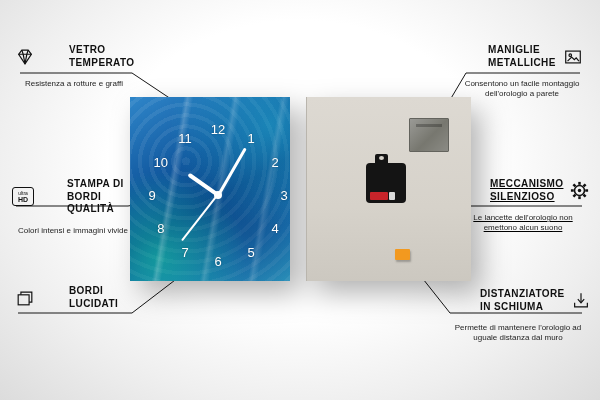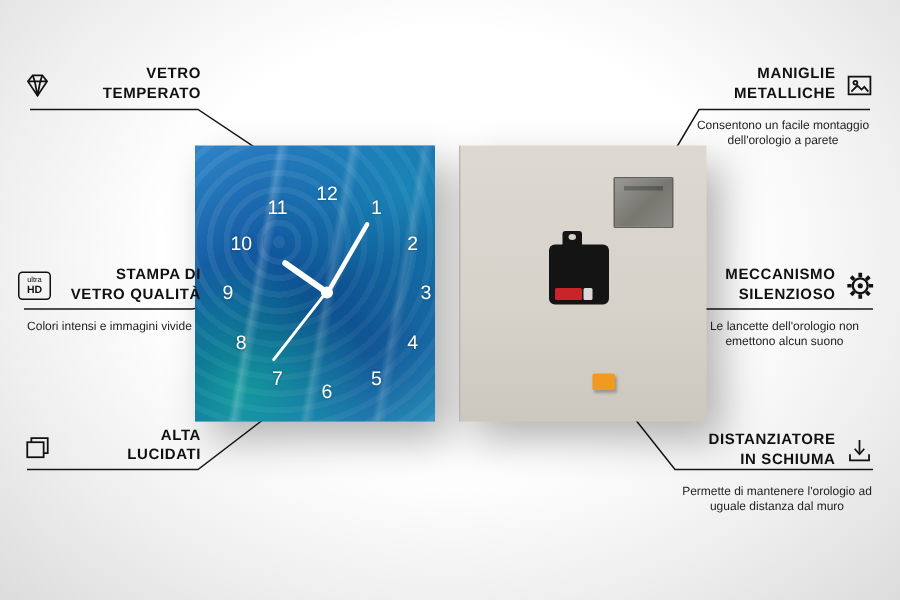--- a/index.html
+++ b/index.html
@@ -53,34 +53,34 @@
   .hanger-plate{
     position:absolute;left:102px;top:21px;width:38px;height:32px;
     background:linear-gradient(135deg,#9a9a96 0%,#77776f 55%,#8b8b85 100%);
     border:1px solid #63635d;border-radius:1px;
   }
   .hanger-plate::after{content:"";position:absolute;left:6px;top:5px;width:26px;height:3px;background:rgba(0,0,0,.25);}
   .foam{position:absolute;left:88px;top:152px;width:15px;height:11px;background:#f2991f;border-radius:1px;box-shadow:1px 2px 2px rgba(0,0,0,.25);}
   
   .callout{position:absolute;display:flex;flex-direction:column;}
   .head{display:flex;align-items:center;gap:5px;}
-  .titles{flex:1;text-align:right;}
+  .titles{flex:1;text-align:left;margin-left:28px;}
   .t1,.t2{display:block;font-size:10px;font-weight:bold;letter-spacing:.4px;color:#101010;line-height:1.25;}
   .subtitle{margin-top:10px;font-size:8px;line-height:1.3;color:#1d1d1d;text-align:center;}
   .ico{flex:0 0 auto;width:22px;height:22px;display:flex;align-items:center;justify-content:center;}
   .ico svg{display:block;}
   .uhd{width:24px;height:17px;border:1.5px solid #111;border-radius:3px;display:flex;flex-direction:column;
        align-items:center;justify-content:center;line-height:1;}
   .uhd .u{font-size:5px;color:#111;}
   .uhd .h{font-size:7px;font-weight:bold;color:#111;}
   .c1{left:14px;top:44px;width:120px;}
   .c2{left:12px;top:178px;width:122px;}
   .c3{left:14px;top:285px;width:120px;}
   .c4{left:460px;top:44px;width:124px;}
-  .c5{left:462px;top:178px;width:122px;}
+  .c5{left:462px;top:178px;width:122px;text-decoration:underline;}
   .c6{left:452px;top:288px;width:132px;}
 </style>
 </head>
 <body>
 
 <div class="canvas">
 
   <svg class="connectors" width="600" height="400" viewBox="0 0 600 400">
     <polyline points="20,73 132,73 192,113"></polyline>
       <circle cx="193" cy="114" r="3.2"></circle>
@@ -134,48 +134,49 @@
         <svg width="20" height="20" viewBox="0 0 22 22" fill="none" stroke="#111" stroke-width="1.3">
           <path d="M4 8 L7.5 3.5 H14.5 L18 8 L11 18.5 Z"></path>
           <path d="M4 8 H18 M7.5 3.5 L9 8 L11 18.5 M14.5 3.5 L13 8 L11 18.5"></path>
         </svg>
       </span>
       <span class="titles">
         <span class="t1">VETRO</span>
         <span class="t2">TEMPERATO</span>
       </span>
     </div>
+    <div class="subtitle">Resistenza a rotture e graffi</div>
   </div>
 
   <div class="callout c2">
     <div class="head">
       <span class="ico">
         <span class="uhd">
           <span class="u">ultra</span>
           <span class="h">HD</span>
         </span>
       </span>
       <span class="titles">
         <span class="t1">STAMPA DI</span>
-        <span class="t2">VETRO QUALITÀ</span>
+        <span class="t2">BORDI QUALITÀ</span>
       </span>
     </div>
     <div class="subtitle">Colori intensi e immagini vivide</div>
   </div>
 
   <div class="callout c3">
     <div class="head">
       <span class="ico">
         <svg width="20" height="20" viewBox="0 0 22 22" fill="none" stroke="#111" stroke-width="1.3">
           <rect x="3.5" y="7.5" width="12" height="11"></rect>
           <path d="M6.5 7.5 V4.5 H18.5 V15.5 H15.5"></path>
         </svg>
       </span>
       <span class="titles">
-        <span class="t1">ALTA</span>
+        <span class="t1">BORDI</span>
         <span class="t2">LUCIDATI</span>
       </span>
     </div>
   </div>
 
   <div class="callout c4">
     <div class="head">
       <span class="titles">
         <span class="t1">MANIGLIE</span>
         <span class="t2">METALLICHE</span>

